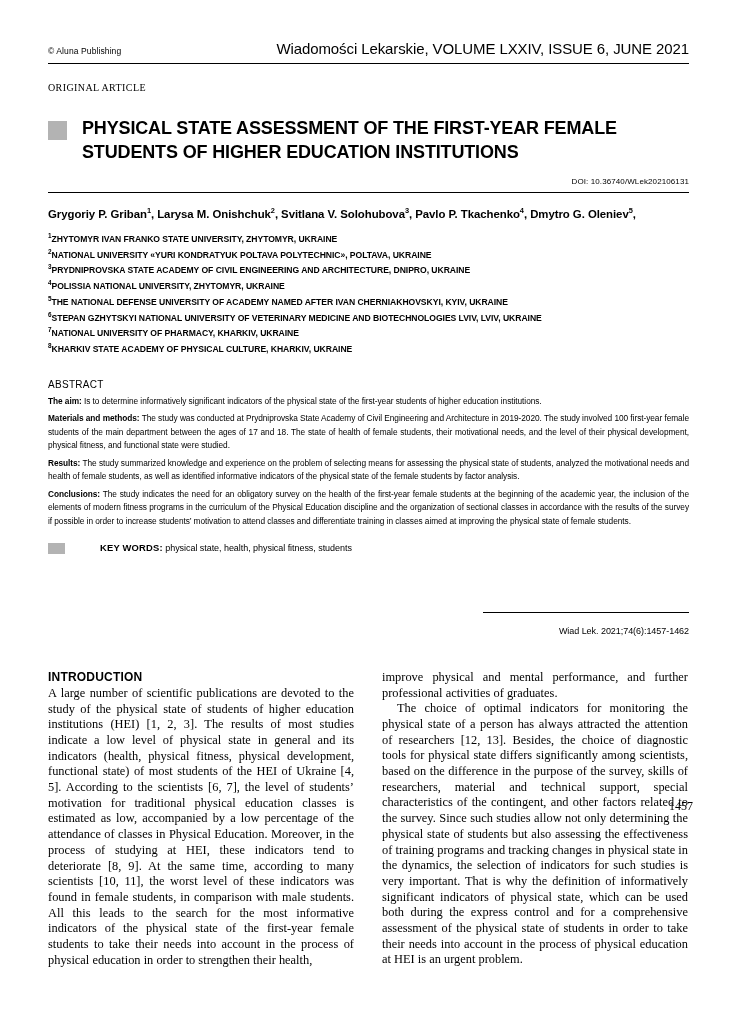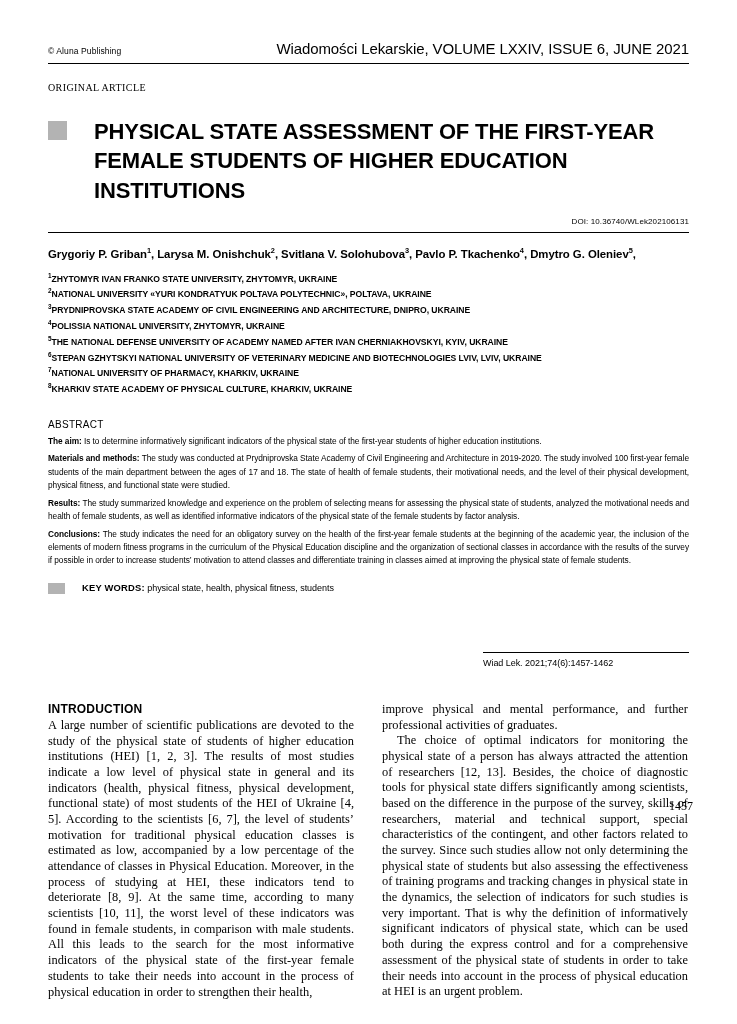--- a/index.html
+++ b/index.html
@@ -59,25 +59,25 @@
   .title-square {
     position: absolute;
     left: 0;
     top: 4px;
     width: 19px;
     height: 19px;
     background: #b3b3b3;
   }
   .paper-title {
     font-family: "Liberation Sans", sans-serif;
-    font-size: 22px;
+    font-size: 18px;
     font-weight: bold;
     line-height: 1.33;
     letter-spacing: -0.15px;
-    margin: 12px;
+    margin: 0;
   }
   .doi {
     font-family: "Liberation Sans", sans-serif;
     font-size: 8px;
     text-align: right;
     margin-top: 12px;
     letter-spacing: .1px;
   }
 
   .rule {
@@ -126,21 +126,21 @@
     line-height: 1.62;
     text-align: justify;
     margin: 0 0 4px 0;
     letter-spacing: -0.05px;
   }
   .abs-par b { font-weight: bold; }
 
   .keywords-row {
     position: relative;
     margin-top: 14px;
-    padding-left: 34px;
+    padding-left: 52px;
     min-height: 14px;
   }
   .kw-square {
     position: absolute;
     left: 0;
     top: 1px;
     width: 17px;
     height: 11px;
     background: #b3b3b3;
   }
@@ -153,21 +153,22 @@
 
   
   .citation-wrap {
     margin-top: 56px;
     display: flex;
     justify-content: flex-end;
   }
   .citation-inner {
     width: 206px;
     border-top: 1px solid #000;
-    padding-top: 5px;
+    padding-top: 13px;
+    text-align: right;
   }
   .citation {
     font-family: "Liberation Sans", sans-serif;
     font-size: 9px;
     letter-spacing: -0.05px;
   }
 
   
   .columns {
     margin-top: 34px;

